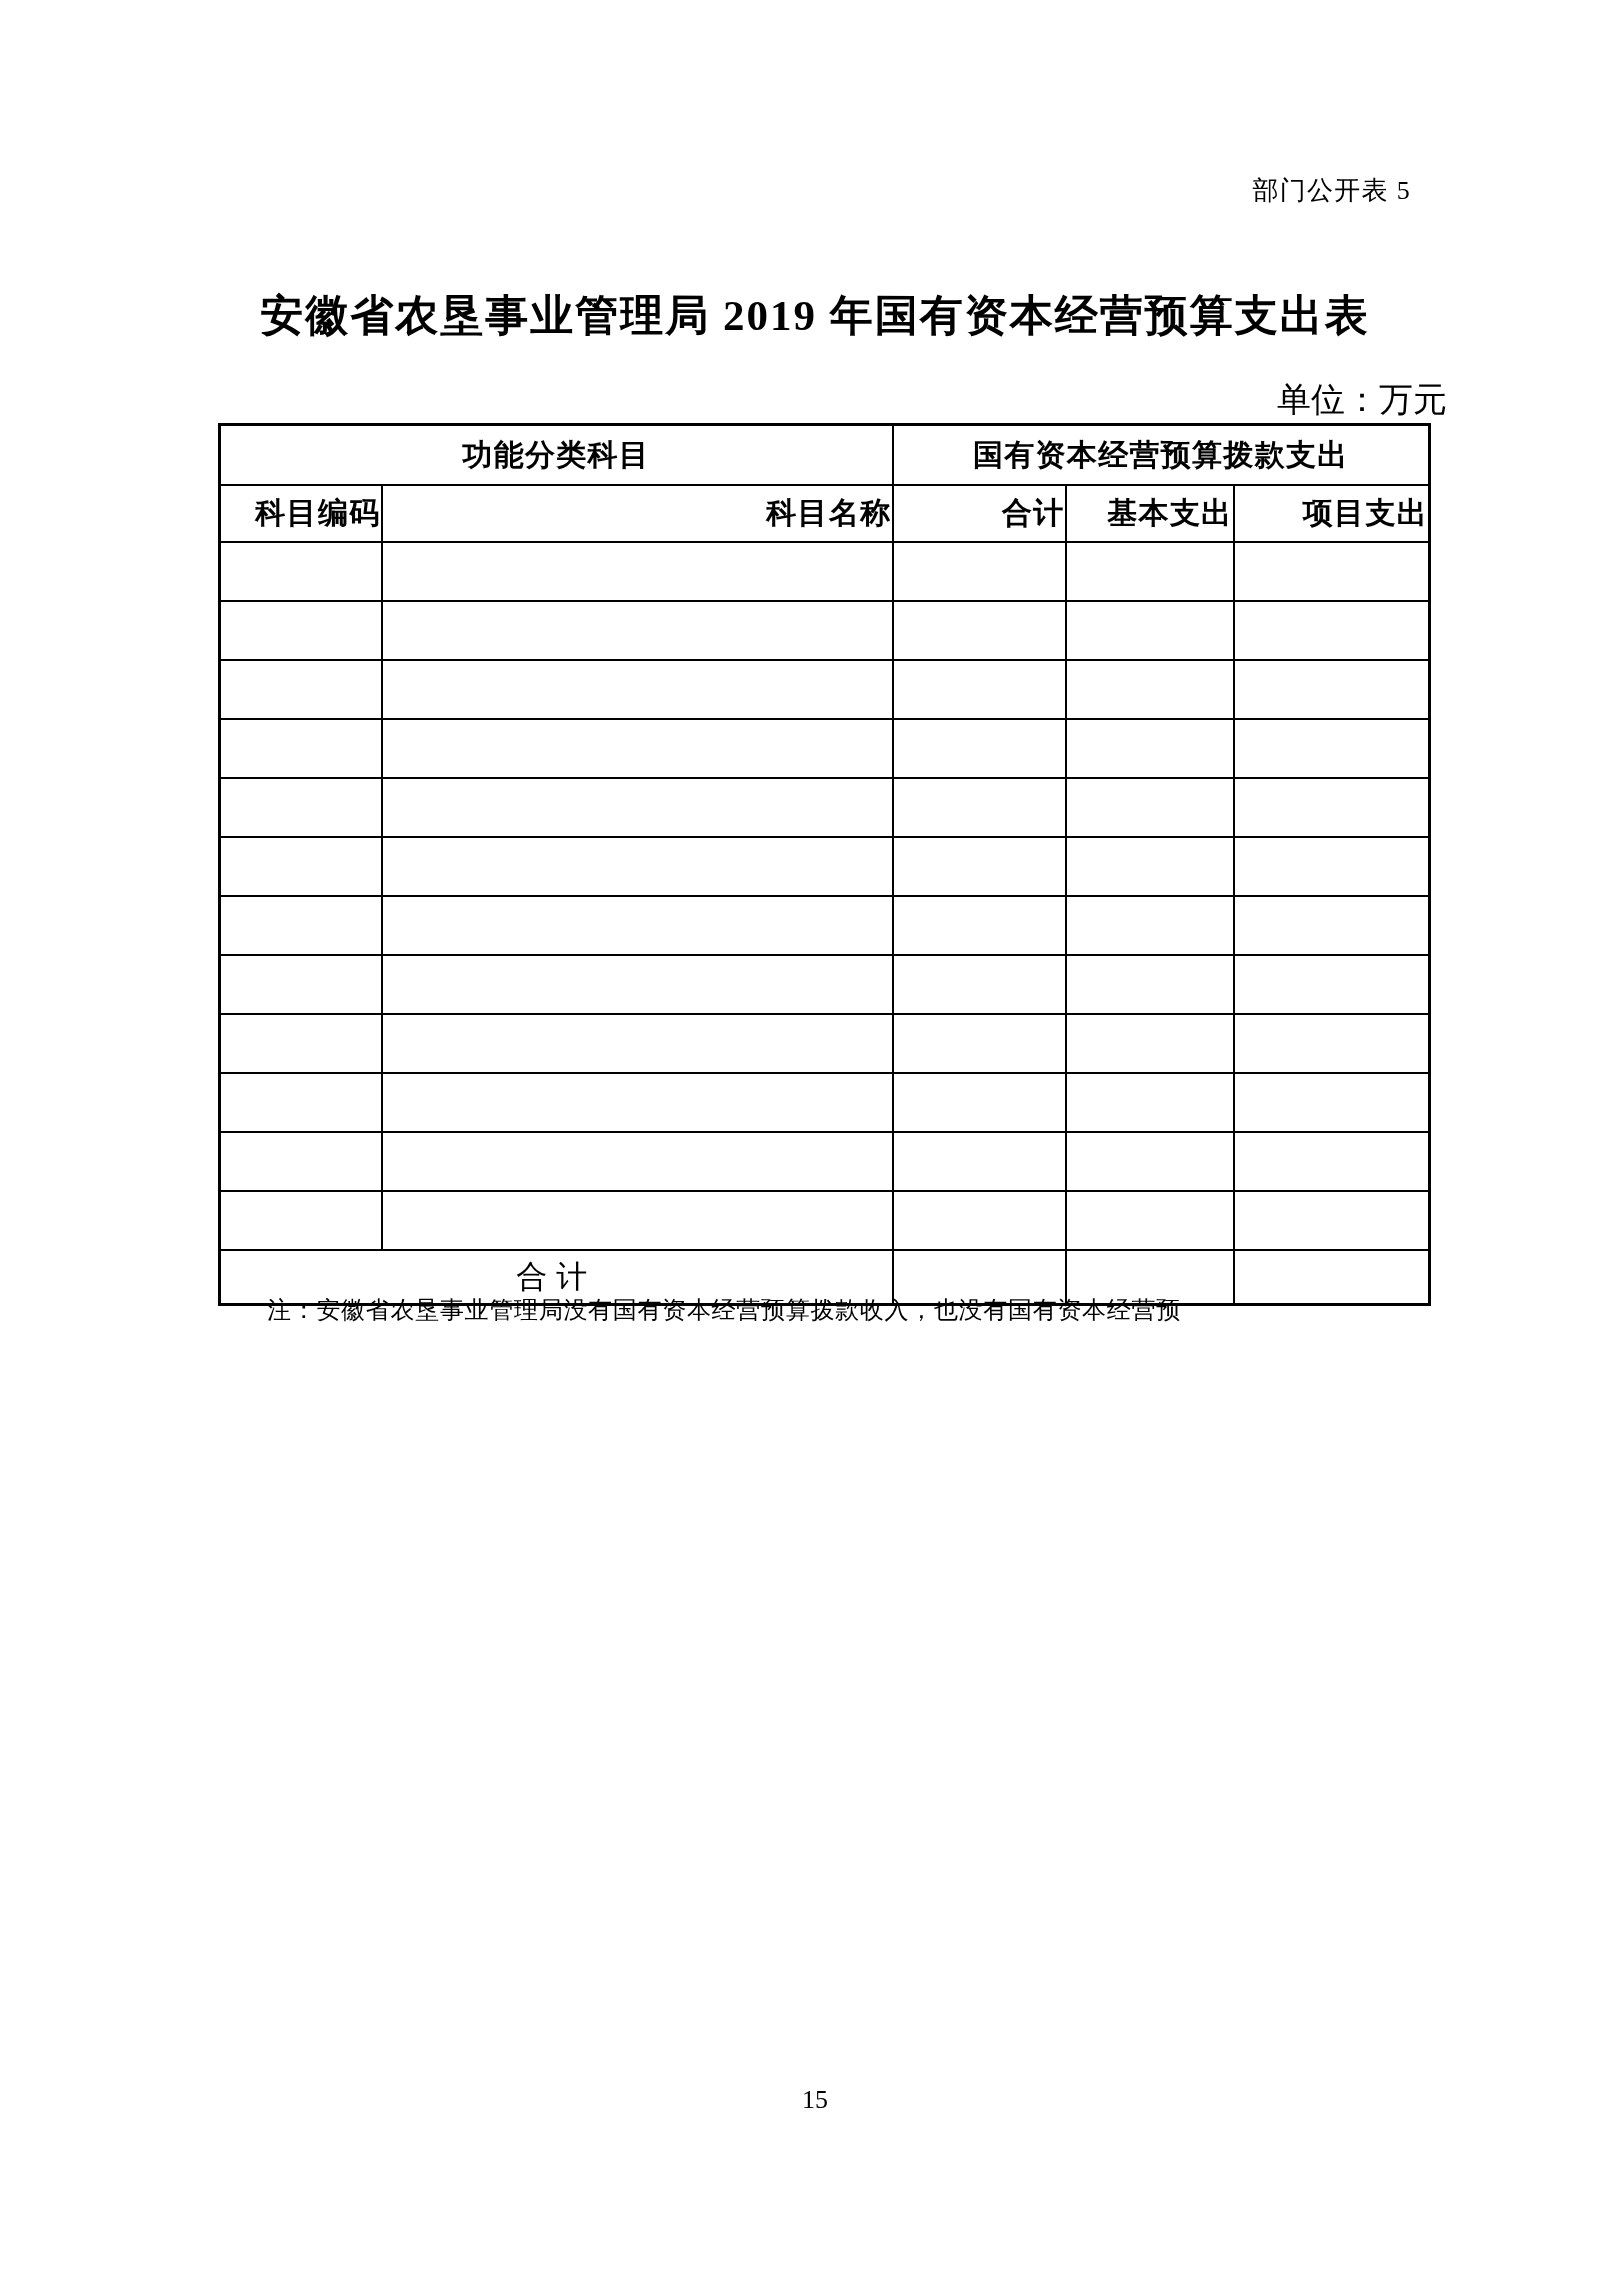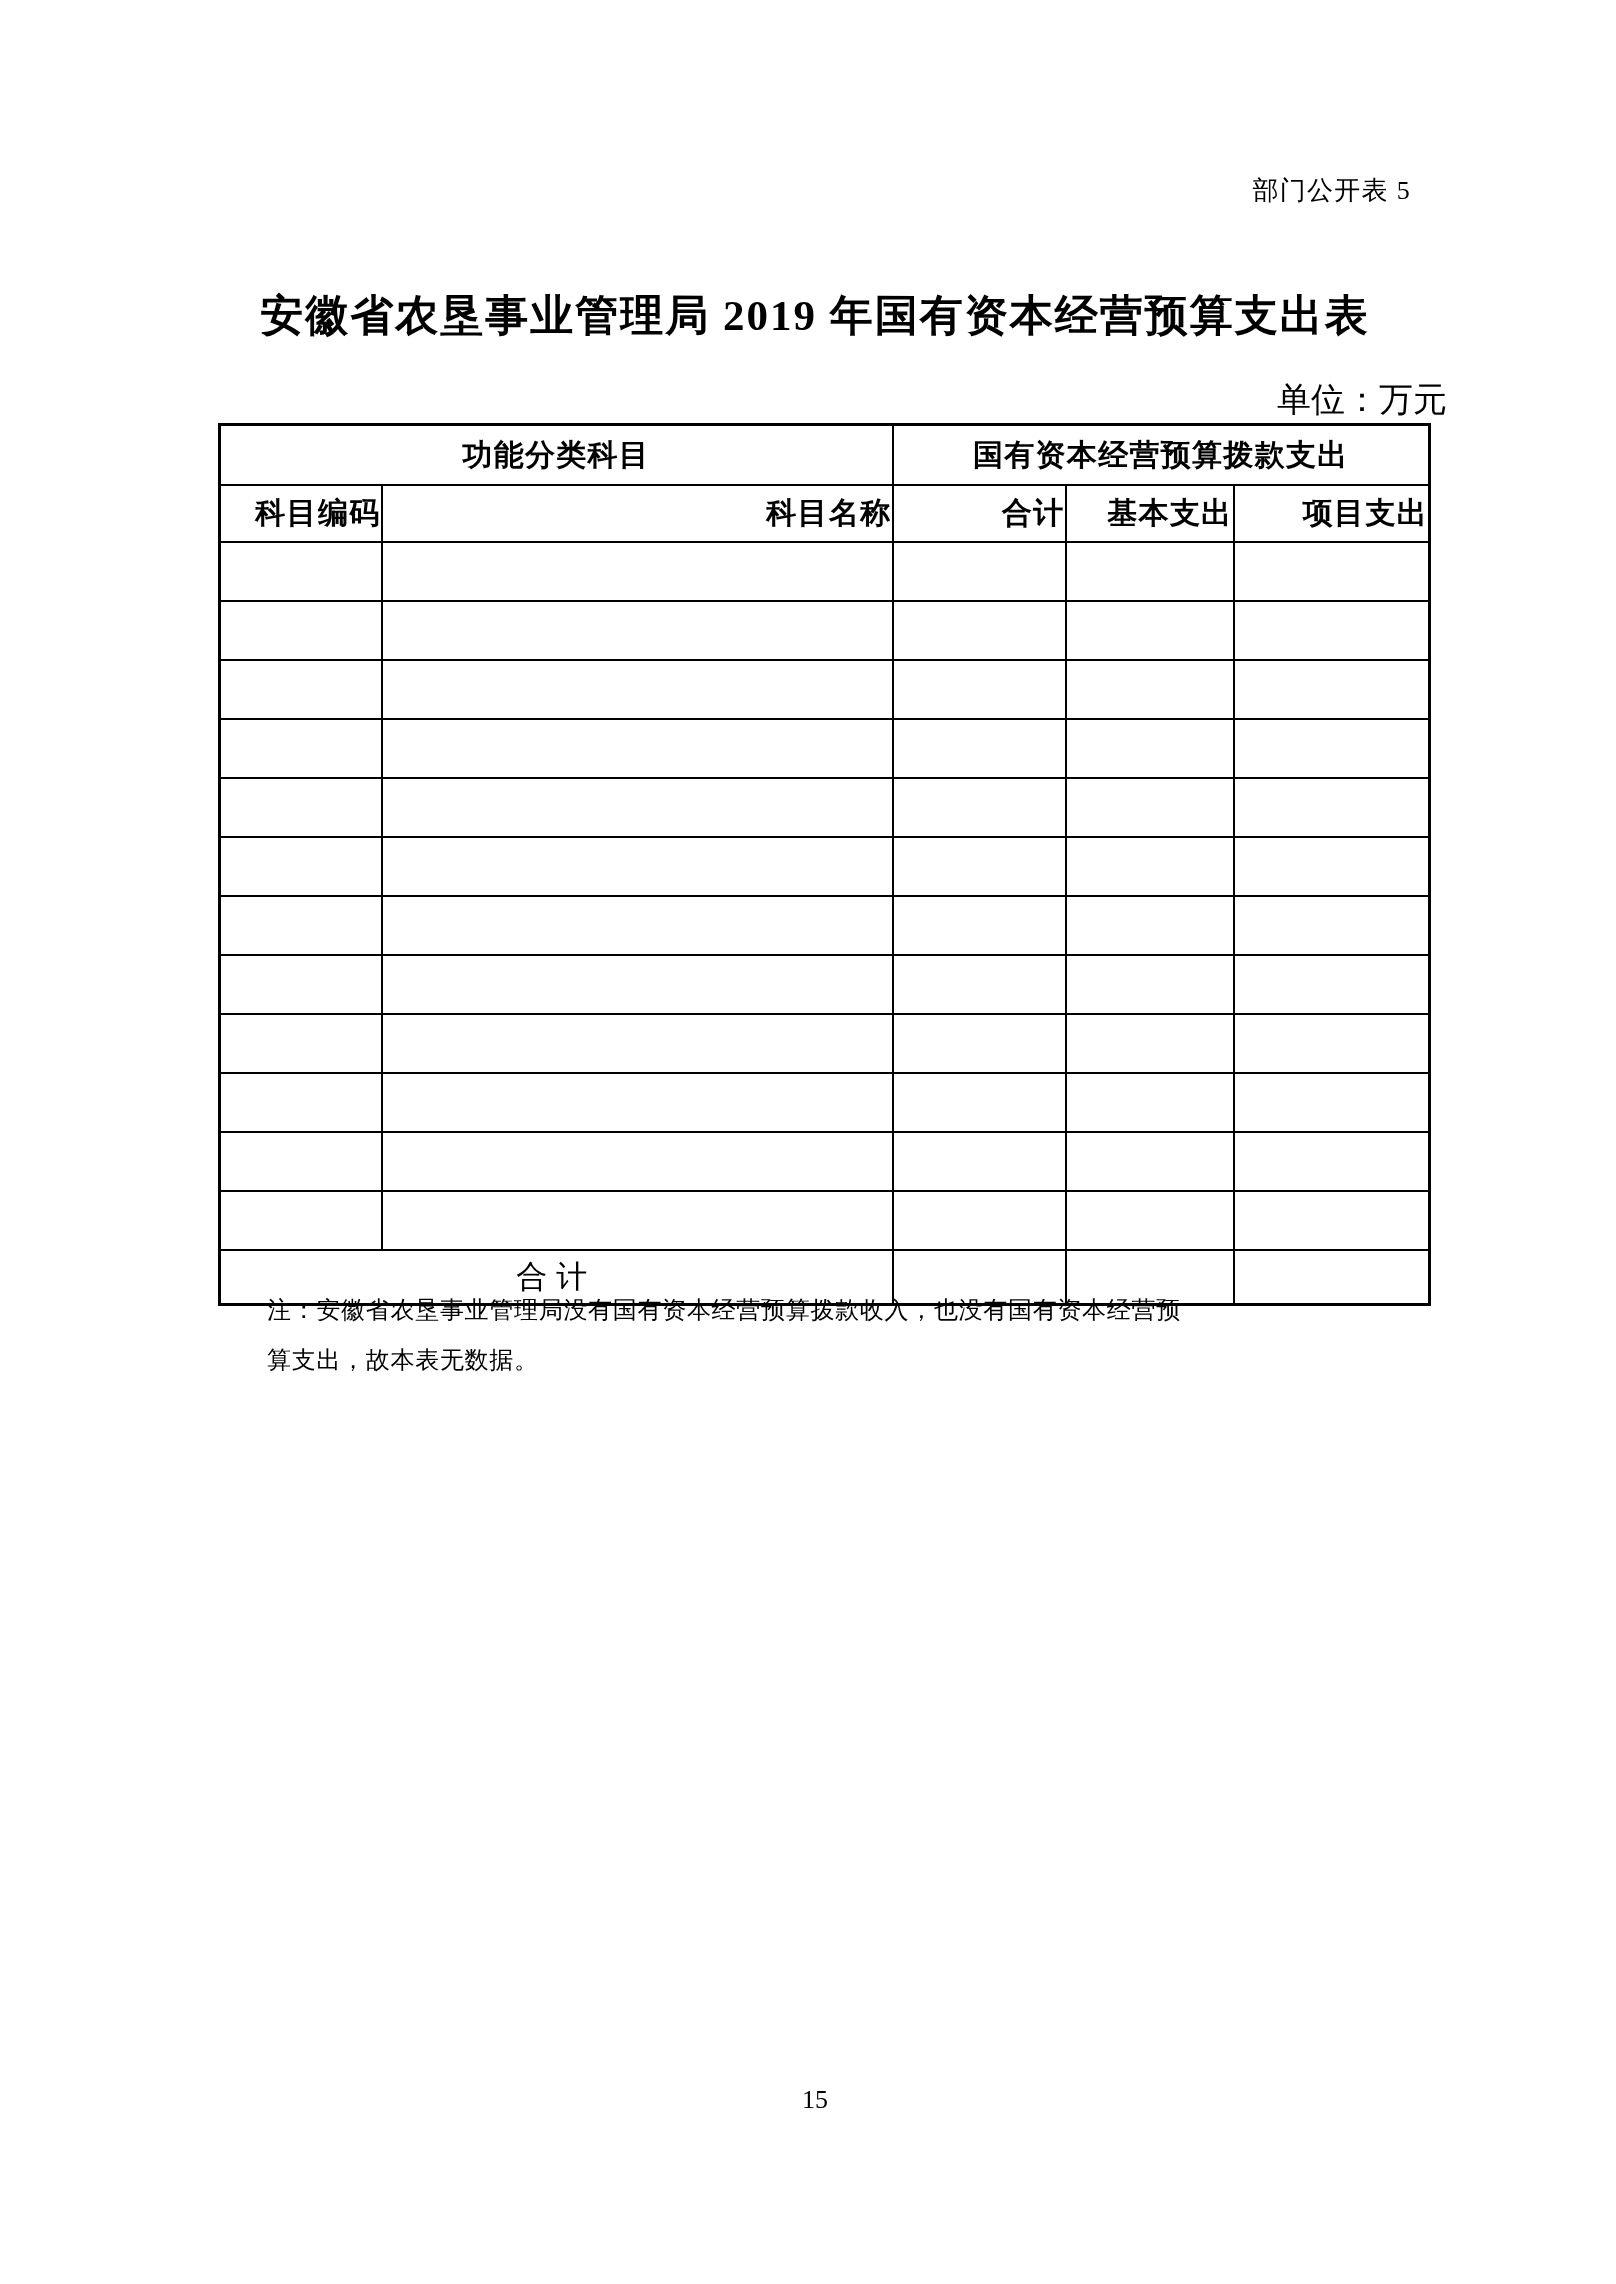--- a/index.html
+++ b/index.html
@@ -227,19 +227,18 @@
         <td colspan="2" class="total-label">合计</td>
         <td></td>
         <td></td>
         <td></td>
       </tr>
     </tfoot>
   </table>
 
   <div class="note">
     <div>注：安徽省农垦事业管理局没有国有资本经营预算拨款收入，也没有国有资本经营预</div>
-    <div>算支出，故本表无数据。</div>
   </div>
 
   <div class="page-number">15</div>
 
 </div>
 
 
 </body></html>

